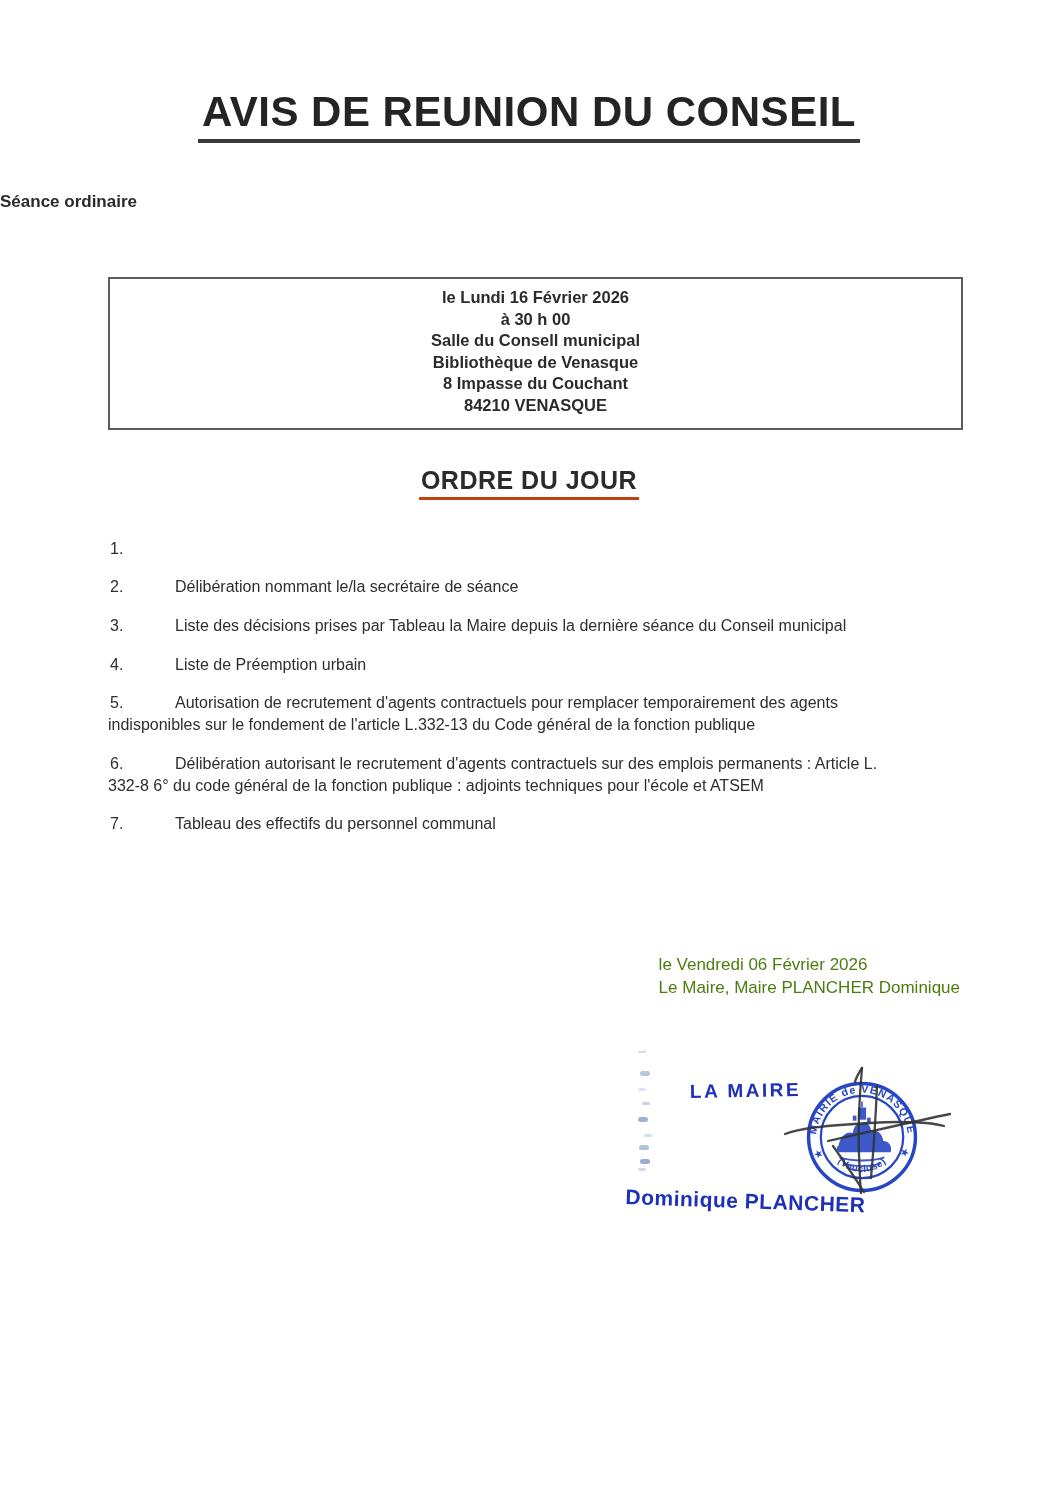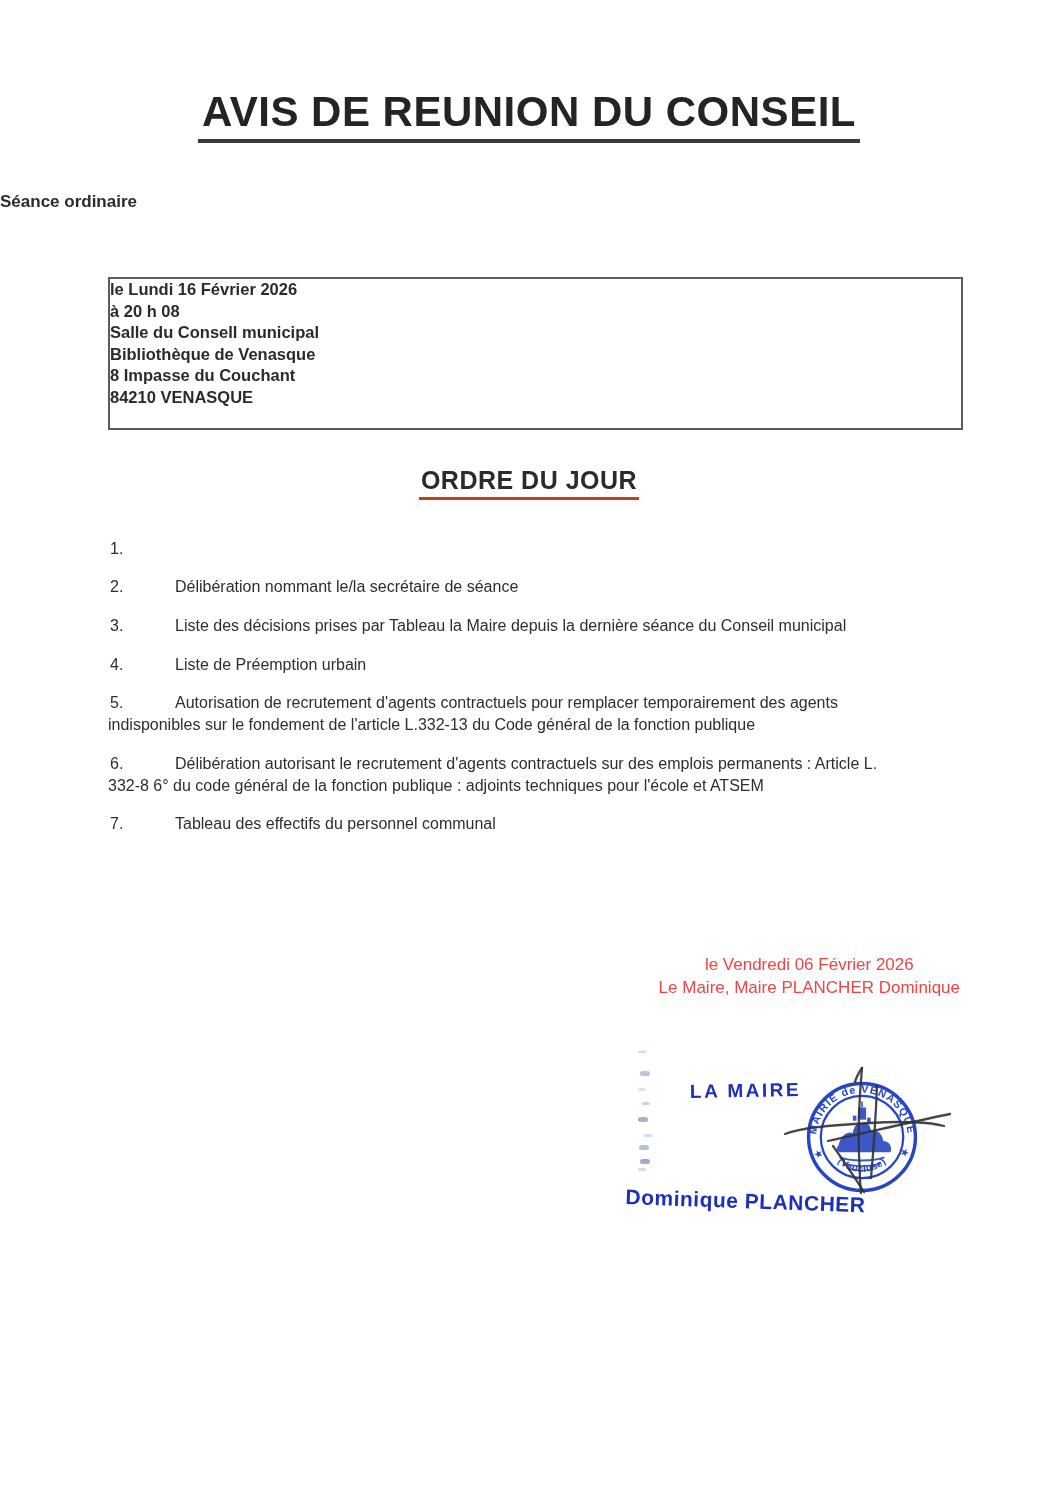--- a/index.html
+++ b/index.html
@@ -12,36 +12,36 @@
   .doc-title {
     display:inline-block; font-size:42px; font-weight:bold; letter-spacing:.5px;
     color:#242424; border-bottom:4px solid #3a3a3a; padding:0 4px 3px 4px;
   }
   .doc-subtitle {
     position:absolute; top:192px; left:0; width:1058px; 
     font-size:17px; font-weight:bold; color:#2b2b2b;
   }
   .meeting-box {
     position:absolute; left:108px; top:277px; width:855px; height:153px;
-    border:2px solid #5c5c5c; padding-top:0;
+    border:2px solid #5c5c5c; text-align:center; padding-top:8px;
     font-size:16.5px; font-weight:bold; line-height:21.5px; color:#2b2b2b;
   }
   .agenda-heading-wrap { position:absolute; top:466px; left:0; width:1058px; text-align:center; }
   .agenda-heading {
     display:inline-block; font-size:25px; font-weight:bold; letter-spacing:.5px;
     color:#2b2b2b; border-bottom:3px solid #c2410c; padding:0 2px 2px 2px;
   }
   .item {
     position:absolute; left:108px; width:920px; font-size:16px; line-height:22px;
     color:#2e2e2e; text-indent:67px;
   }
   .item .num { position:absolute; left:2px; top:0; text-indent:0; }
   .closing {
-    position:absolute; top:953px; right:98px; text-align:center;
-    font-size:17px; line-height:23px; color:#ef4444;
+    position:absolute; top:953px; right:98px; text-align:left;
+    font-size:17px; line-height:23px; color:#4d7c0f;
   }
   .role-stamp {
     position:absolute; left:690px; top:1080px; font-size:19px; font-weight:700;
     letter-spacing:2.5px; color:#1d30b8; transform:rotate(-1deg);
   }
   .name-stamp {
     position:absolute; left:626px; top:1185px; font-size:21px; font-weight:700;
     letter-spacing:.5px; color:#1d30b8; transform:rotate(2deg); transform-origin:left top;
   }
   .seal-svg { position:absolute; left:805px; top:1080px; width:114px; height:114px; }
@@ -71,21 +71,21 @@
 <div class="page">
 
   <div class="doc-title-wrap">
     <span class="doc-title">AVIS DE REUNION DU CONSEIL</span>
   </div>
 
   <div class="doc-subtitle">Séance ordinaire</div>
 
   <div class="meeting-box">
     <div>le Lundi 16 Février 2026</div>
-    <div>à 20 h 08</div>
+    <div>à 30 h 00</div>
     <div>Salle du Consell municipal</div>
     <div>Bibliothèque de Venasque</div>
     <div>8 Impasse du Couchant</div>
     <div>84210 VENASQUE</div>
   </div>
 
   <div class="agenda-heading-wrap">
     <span class="agenda-heading">ORDRE DU JOUR</span>
   </div>
 

